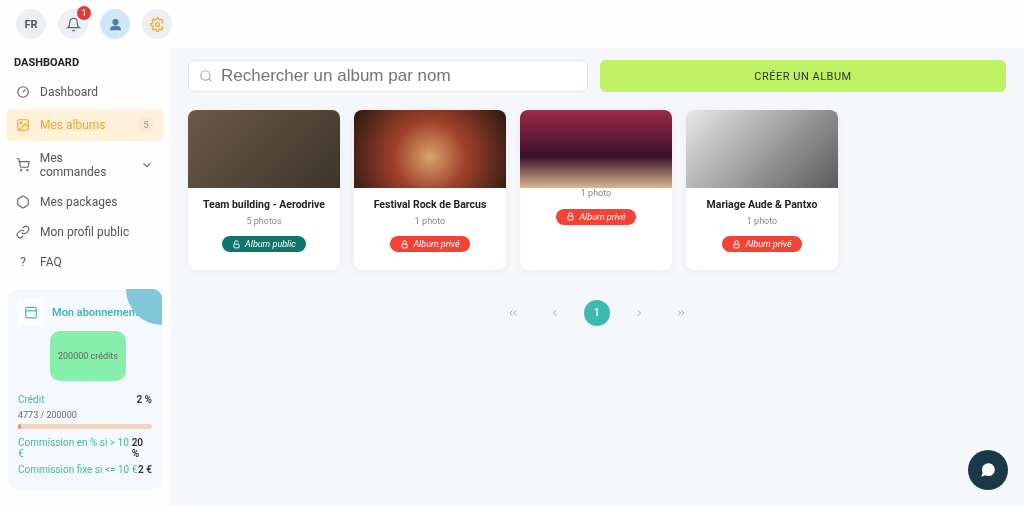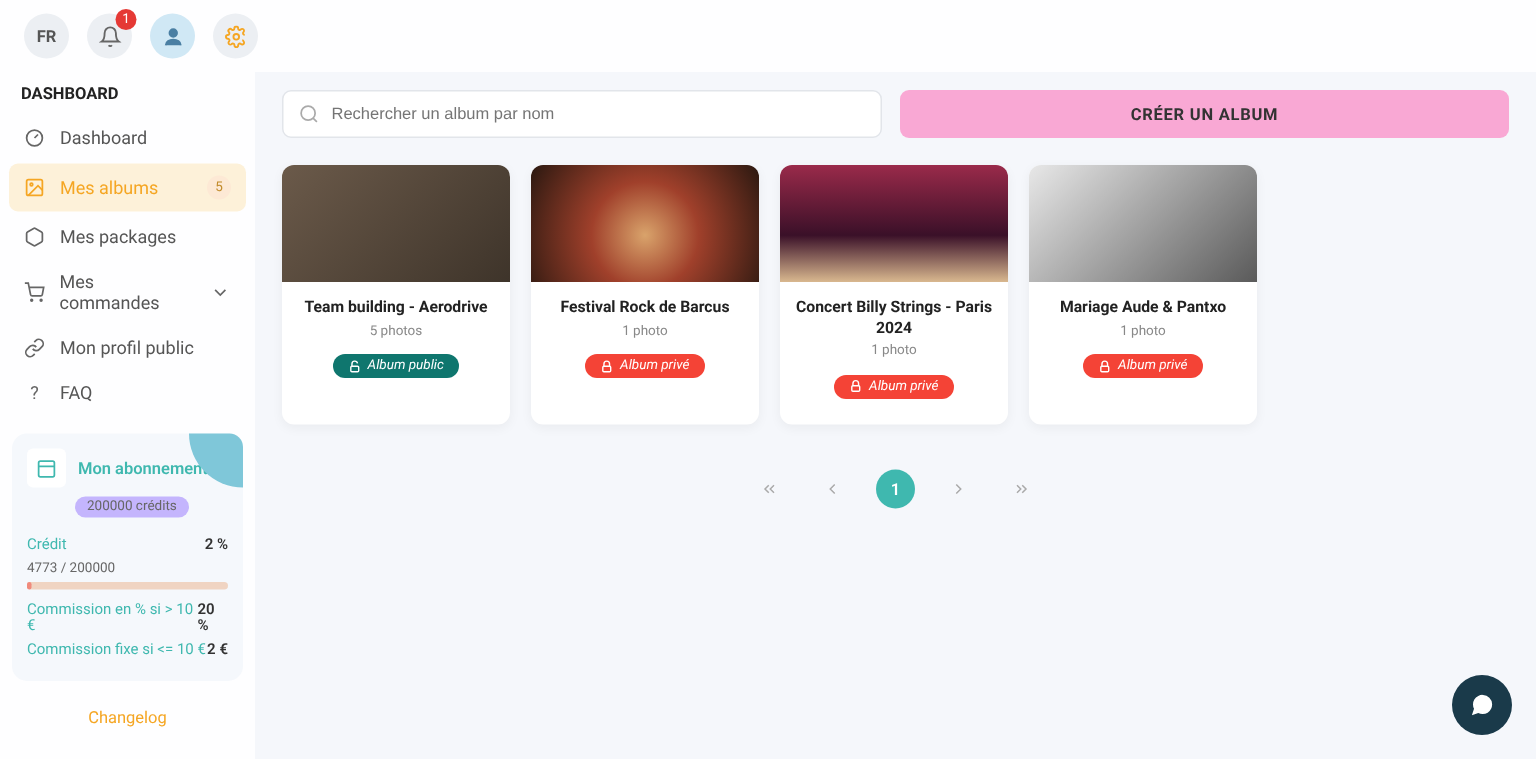--- a/index.html
+++ b/index.html
@@ -27,34 +27,34 @@
 .nav-item.active { background: #fdf1d9; color: #f5a623; border-radius: 6px; margin: 2px 6px; padding: 8px 10px; }
 .nav-item.active svg { stroke: #f5a623; }
 .nav-badge { margin-left: auto; background: #fde9d5; color: #c28b2c; border-radius: 50%; width: 16px; height: 16px; font-size: 9px; display: flex; align-items: center; justify-content: center; }
 .nav-chevron { margin-left: auto; }
 .subscription-card { margin: 12px 8px 8px 8px; background: #f5f8fc; border-radius: 10px; padding: 10px; position: relative; font-size: 10px; }
 .sub-corner { position: absolute; top: 0; right: 0; width: 36px; height: 36px; background: #7fc7d9; border-radius: 0 10px 0 40px; }
 .sub-head { display: flex; align-items: center; gap: 8px; margin-bottom: 6px; }
 .sub-icon { width: 26px; height: 26px; background: #fff; border-radius: 4px; display: flex; align-items: center; justify-content: center; }
 .sub-icon svg { width: 14px; height: 14px; stroke: #3fb8af; fill: none; stroke-width: 2; }
 .sub-title { color: #3fb8af; font-weight: 600; font-size: 11px; }
-.sub-credits { background: #c4b5fd; border-radius: 10px; padding: 2px 8px; font-size: 9px; color: #666; display: inline-block; margin-left: 32px; margin-bottom: 8px; }
+.sub-credits { background: #86efac; border-radius: 10px; padding: 20px 8px; font-size: 9px; color: #666; display: inline-block; margin-left: 32px; margin-bottom: 8px; }
 .sub-row { display: flex; justify-content: space-between; margin: 5px 0; }
 .sub-row .label { color: #3fb8af; }
 .sub-row .val { color: #333; font-weight: 600; }
 .sub-usage { color: #666; font-size: 9px; margin-bottom: 4px; }
 .sub-bar { height: 5px; background: #f0d4c2; border-radius: 3px; margin-bottom: 8px; position: relative; }
 .sub-bar-fill { position: absolute; left: 0; top: 0; bottom: 0; background: #f08a7c; border-radius: 3px; }
 .changelog { text-align: center; color: #f5a623; font-size: 11px; padding: 10px; cursor: pointer; }
 .main { flex: 1; padding: 12px 18px; overflow: auto; }
 .toolbar { display: flex; gap: 12px; margin-bottom: 18px; }
 .search { flex: 1; max-width: 400px; background: #fff; border: 1px solid #e2e5ea; border-radius: 6px; display: flex; align-items: center; padding: 0 10px; height: 32px; }
 .search svg { width: 14px; height: 14px; stroke: #aaa; fill: none; stroke-width: 2; }
-.search input { border: none; outline: none; font-size: 11px; padding: 0 8px; flex: 1; color: #666; background: transparent; }
-.create-btn { flex: 1; background: #f9a8d4; border-radius: 6px; display: flex; align-items: center; justify-content: center; font-size: 11px; font-weight: 700; color: #333; cursor: pointer; letter-spacing: 0.5px; }
+.search input { border: none; outline: none; font-size: 17px; padding: 0 8px; flex: 1; color: #666; background: transparent; }
+.create-btn { flex: 1; background: #bef264; border-radius: 6px; display: flex; align-items: center; justify-content: center; font-size: 11px; font-weight: 400; color: #333; cursor: pointer; letter-spacing: 0.5px; }
 .albums { display: flex; gap: 14px; flex-wrap: wrap; }
 .album-card { width: 152px; background: #fff; border-radius: 8px; overflow: hidden; box-shadow: 0 2px 8px rgba(0,0,0,0.05); text-align: center; padding-bottom: 17px; }
 .album-thumb { width: 100%; height: 78px; background: #444; position: relative; }
 .album-title { font-size: 10.5px; font-weight: 700; padding: 10px 6px 4px 6px; color: #222; line-height: 1.3; }
 .album-count { font-size: 9px; color: #888; padding-bottom: 8px; }
 .album-badge { display: inline-flex; align-items: center; gap: 4px; font-size: 9px; padding: 3px 10px; border-radius: 12px; color: #fff; font-style: italic; }
 .album-badge svg { width: 9px; height: 9px; stroke: #fff; fill: none; stroke-width: 2.5; }
 .album-badge.public { background: #0f766e; }
 .album-badge.private { background: #f44336; }
 .pagination { display: flex; justify-content: center; gap: 16px; margin-top: 30px; align-items: center; }
@@ -111,34 +111,34 @@
         <svg viewBox="0 0 24 24">
             <rect x="3" y="3" width="18" height="18" rx="2"></rect>
             <circle cx="8.5" cy="8.5" r="1.5"></circle>
             <path d="M21 15l-5-5L5 21"></path>
           </svg>
         <span>Mes albums</span>
         <span class="nav-badge">5</span>
       </li>
       <li class="nav-item">
         <svg viewBox="0 0 24 24">
-            <path d="M21 16V8a2 2 0 0 0-1-1.73l-7-4a2 2 0 0 0-2 0l-7 4A2 2 0 0 0 3 8v8a2 2 0 0 0 1 1.73l7 4a2 2 0 0 0 2 0l7-4A2 2 0 0 0 21 16z"></path>
-          </svg>
-        <span>Mes packages</span>
-      </li>
-      <li class="nav-item">
-        <svg viewBox="0 0 24 24">
             <circle cx="9" cy="21" r="1"></circle>
             <circle cx="20" cy="21" r="1"></circle>
             <path d="M1 1h4l2.68 13.39a2 2 0 0 0 2 1.61h9.72a2 2 0 0 0 2-1.61L23 6H6"></path>
           </svg>
         <span>Mes commandes</span>
         <svg class="nav-chevron" viewBox="0 0 24 24">
             <path d="M6 9l6 6 6-6"></path>
           </svg>
+      </li>
+      <li class="nav-item">
+        <svg viewBox="0 0 24 24">
+            <path d="M21 16V8a2 2 0 0 0-1-1.73l-7-4a2 2 0 0 0-2 0l-7 4A2 2 0 0 0 3 8v8a2 2 0 0 0 1 1.73l7 4a2 2 0 0 0 2 0l7-4A2 2 0 0 0 21 16z"></path>
+          </svg>
+        <span>Mes packages</span>
       </li>
       <li class="nav-item">
         <svg viewBox="0 0 24 24">
             <path d="M10 13a5 5 0 0 0 7.54.54l3-3a5 5 0 0 0-7.07-7.07l-1.72 1.71M14 11a5 5 0 0 0-7.54-.54l-3 3a5 5 0 0 0 7.07 7.07l1.71-1.71"></path>
           </svg>
         <span>Mon profil public</span>
       </li>
       <li class="nav-item">
         <span style="width:14px;text-align:center;color:#666">?</span>
         <span>FAQ</span>
@@ -210,21 +210,20 @@
         <span class="album-badge private">
           <svg viewBox="0 0 24 24">
               <rect x="5" y="11" width="14" height="10" rx="2"></rect>
               <path d="M7 11V7a5 5 0 0 1 10 0v4"></path>
             </svg>
           <span>Album privé</span>
         </span>
       </div>
       <div class="album-card">
         <div class="album-thumb thumb-c"></div>
-        <div class="album-title">Concert Billy Strings - Paris 2024</div>
         <div class="album-count">1 photo</div>
         <span class="album-badge private">
           <svg viewBox="0 0 24 24">
               <rect x="5" y="11" width="14" height="10" rx="2"></rect>
               <path d="M7 11V7a5 5 0 0 1 10 0v4"></path>
             </svg>
           <span>Album privé</span>
         </span>
       </div>
       <div class="album-card">

